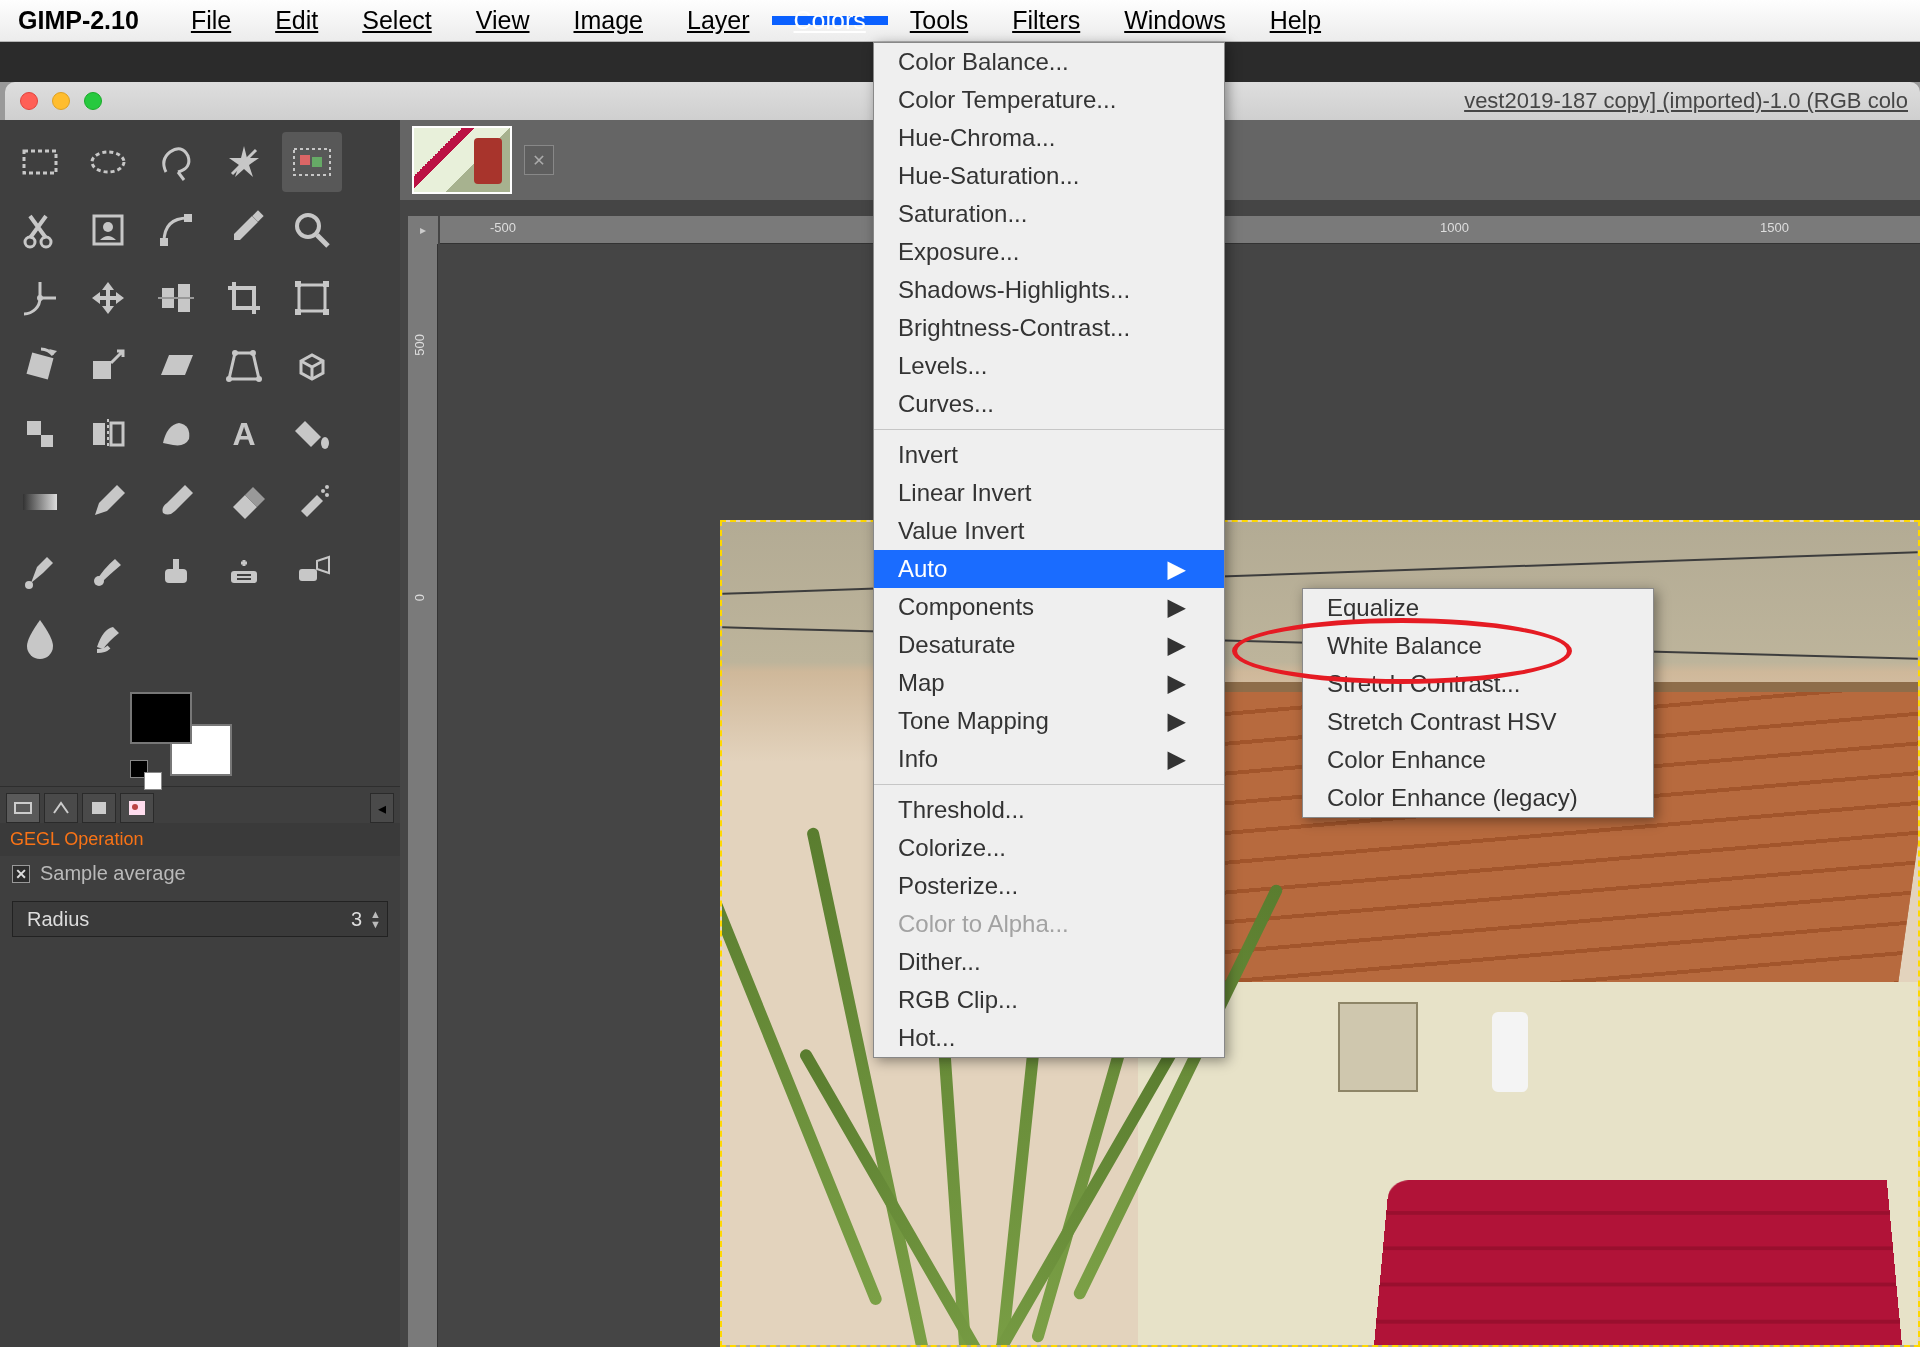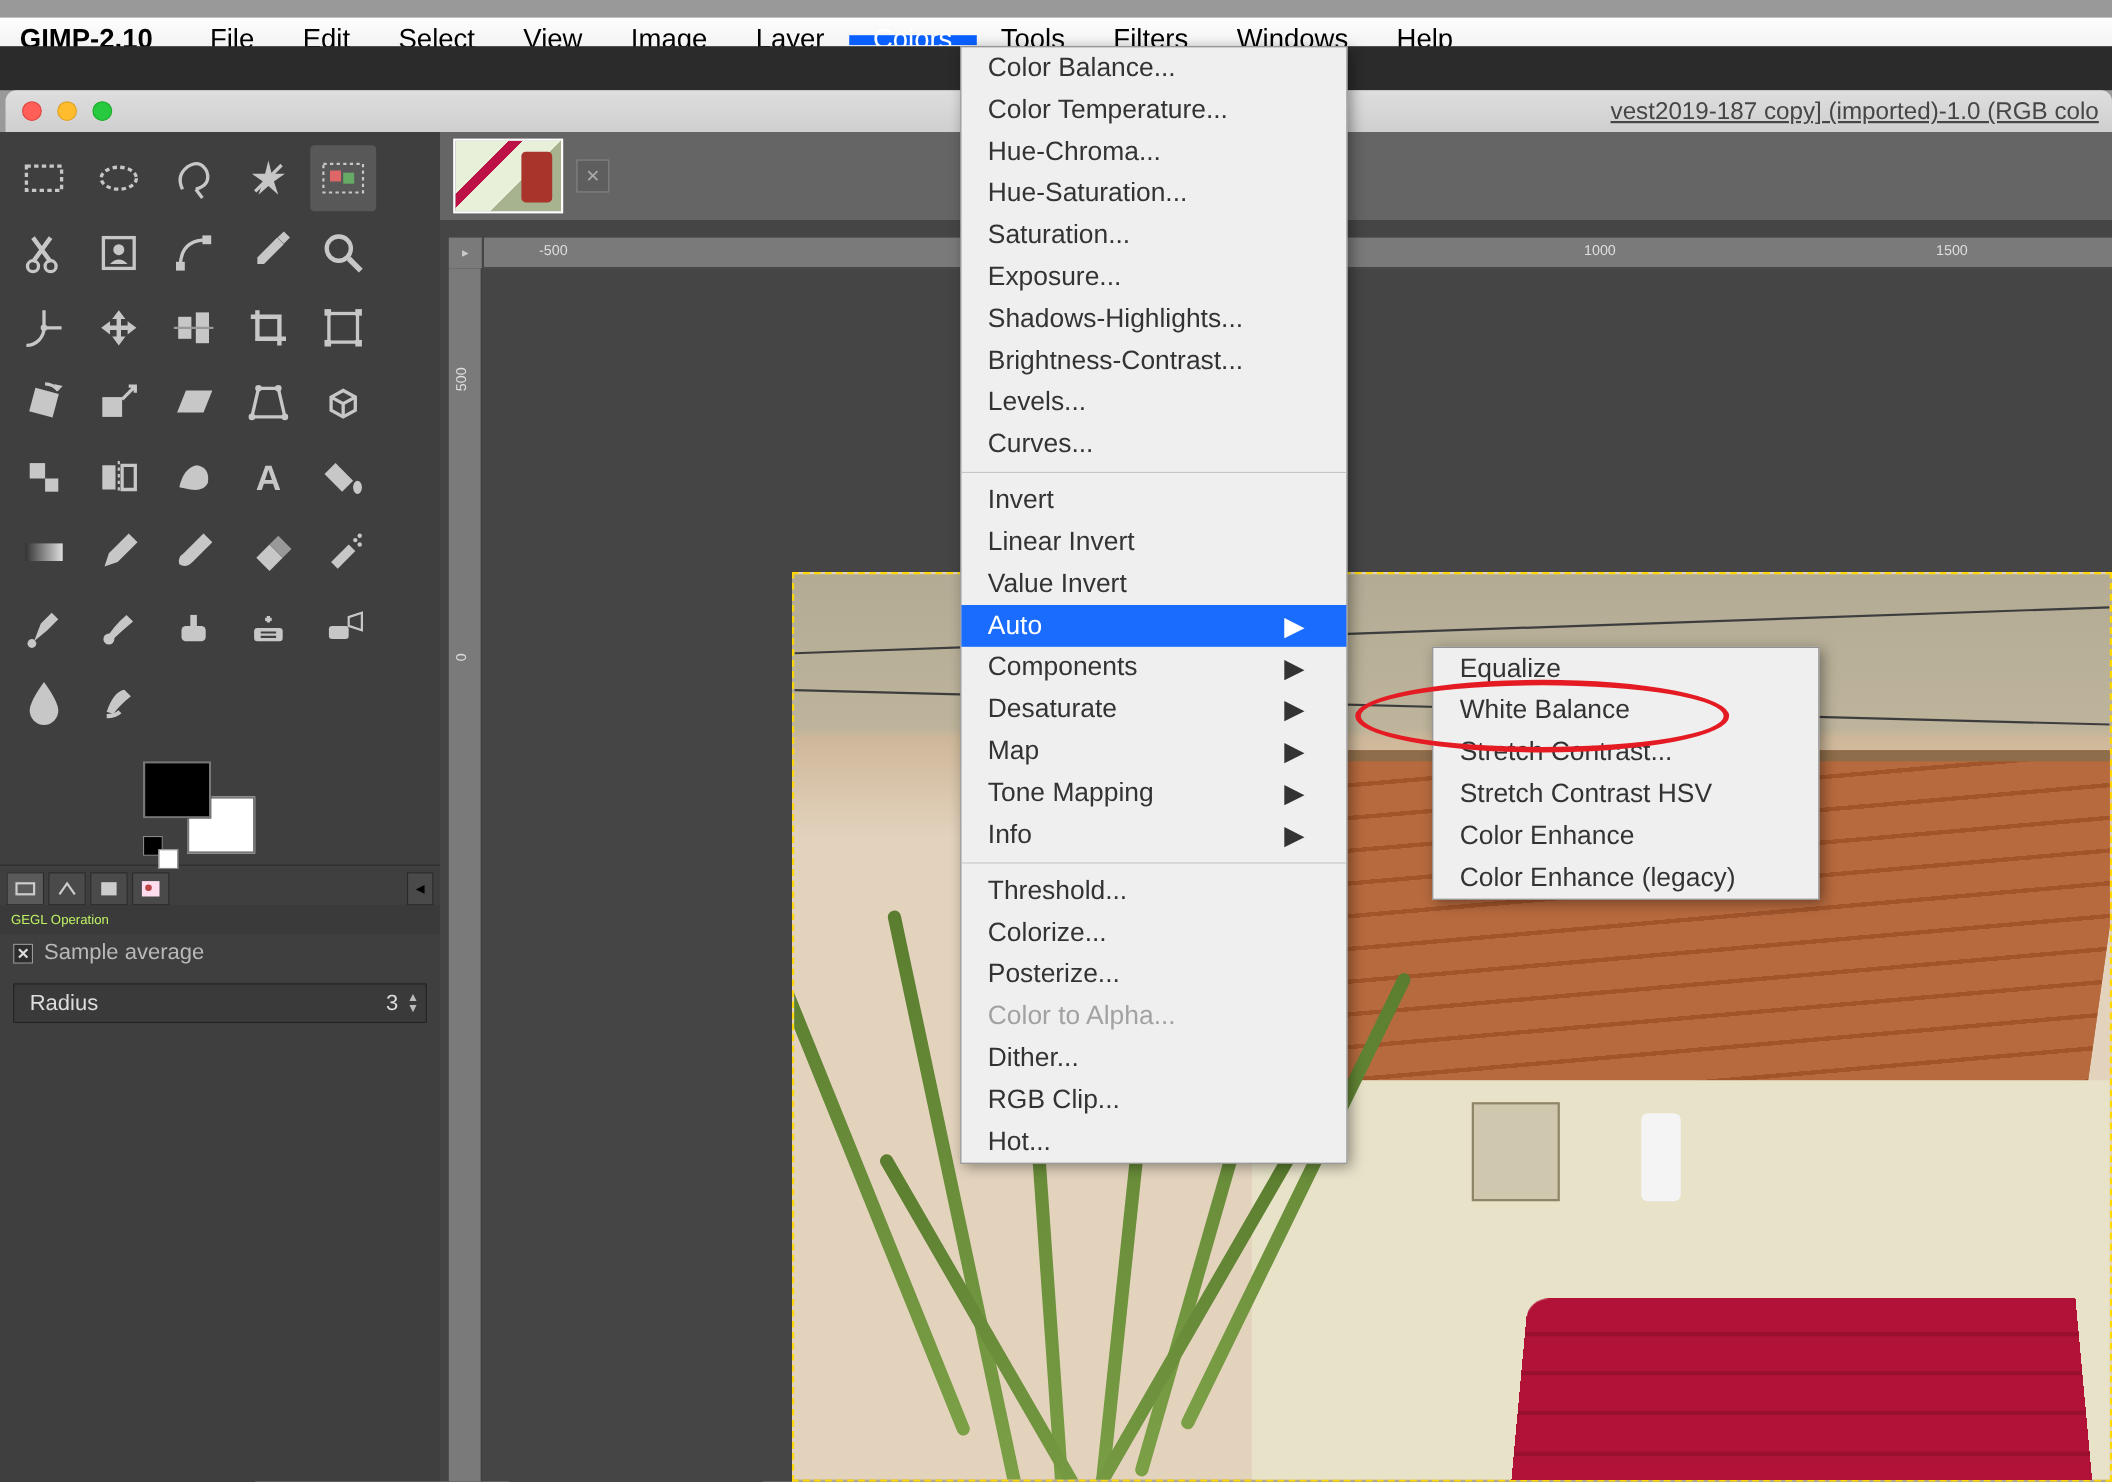--- a/index.html
+++ b/index.html
@@ -1,20 +1,20 @@
 <!DOCTYPE html>
 <html><head>
 <meta charset="utf-8">
 <style>
   * { margin: 0; padding: 0; box-sizing: border-box; font-family: -apple-system, BlinkMacSystemFont, "Helvetica Neue", Arial, sans-serif; }
   body { background: #999; width: 1920px; height: 1347px; overflow: hidden; position: relative; }
 
   
   .mac-menubar {
-    position: absolute; left: 0; top: 16px; right: 0; height: 42px;
+    position: absolute; left: 0; top: 0; right: 0; height: 42px;
     background: linear-gradient(#fefefe, #ececec);
     border-bottom: 1px solid #b5b5b5;
     display: flex; align-items: center; padding: 16px 8px;
     font-size: 25px; color: #000;
   }
   .mac-menubar .app-name { font-weight: 700; margin-right: 30px; margin-left: 10px; }
   .mac-menubar .menu-item { padding: 0 22px; height: 100%; display: flex; align-items: center; cursor: default; text-decoration: underline; }
   .mac-menubar .menu-item.active { background: #0a60ff; color: #ffffff; }
 
   
@@ -66,21 +66,21 @@
 
   .panel-tabs {
     display: flex; align-items: center; gap: 4px; padding: 6px 6px 0 6px;
     border-top: 1px solid #2e2e2e;
   }
   .panel-tabs .ptab {
     width: 34px; height: 30px; background: #4a4a4a; border: 1px solid #2a2a2a;
     display: flex; align-items: center; justify-content: center;
   }
   .panel-tabs .ptab.active { background: #5a5a5a; }
-  .tool-options-title { font-size: 12px; color: #bef264; padding: 6px 10px; background: #3a3a3a; }
+  .tool-options-title { font-size: 18px; color: #f97316; padding: 6px 10px; background: #3a3a3a; }
   .opt-row { display: flex; align-items: center; padding: 6px 12px; color: #b9b9b9; font-size: 20px; }
   .opt-row .cb { width: 18px; height: 18px; border: 1px solid #999; background: #2d2d2d; margin-right: 10px; display:flex; align-items:center; justify-content:center; }
   .opt-row .cb .x { font-size: 14px; color: #ddd; font-weight: bold; }
   .spin-field {
     margin: 10px 12px; height: 36px; background: #3a3a3a; border: 1px solid #222;
     display: flex; align-items: center; justify-content: space-between;
     padding: 0 6px 0 14px; color: #ddd; font-size: 20px;
   }
   .spin-arrows { display: flex; flex-direction: column; }
   .spin-arrows span { font-size: 11px; color: #bbb; line-height: 10px; }

